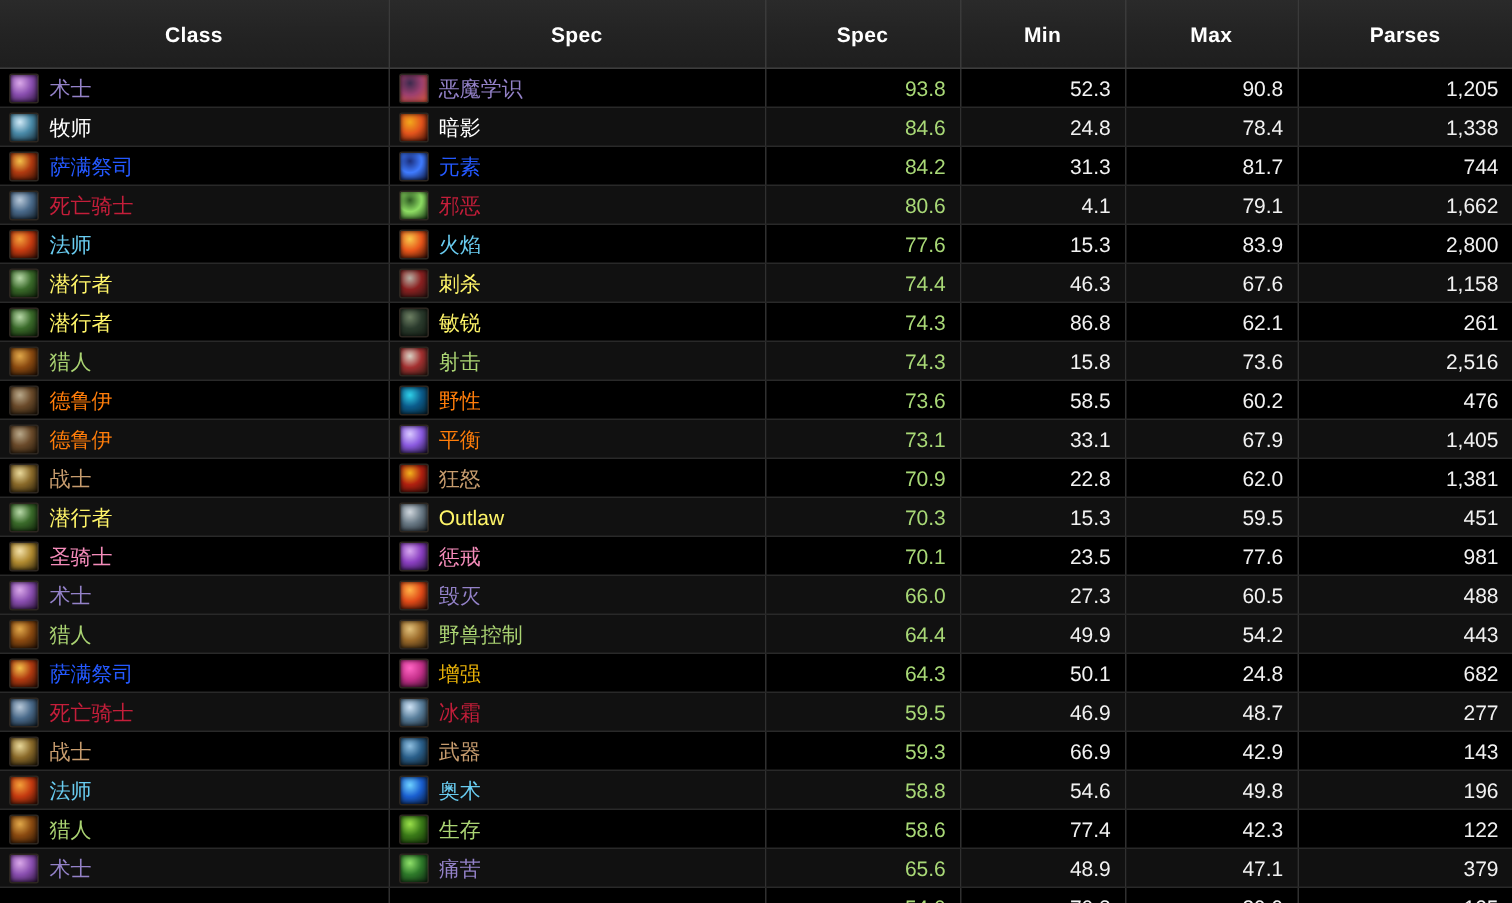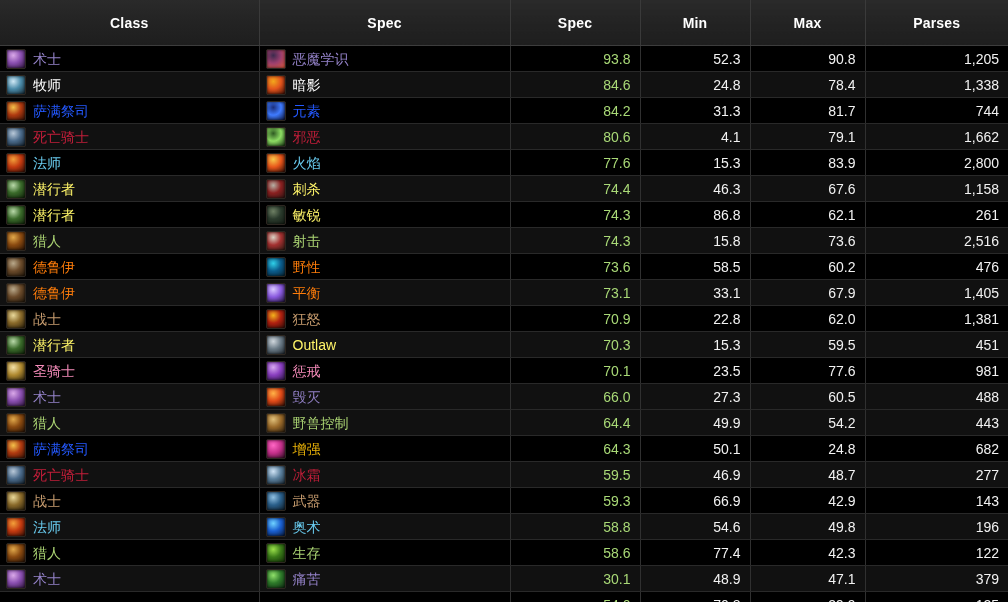--- a/index.html
+++ b/index.html
@@ -452,21 +452,21 @@
             <span class="ico" style="background-image:radial-gradient(circle at 35% 30%, #d9a8e8 0%, #8a4fb0 45%, #2a1238 100%);"></span>
             <span class="nm" style="color:#9482C9">术士</span>
           </div>
         </td>
         <td class="namecell">
           <div class="nameinner">
             <span class="ico" style="background-image:radial-gradient(circle at 35% 30%, #8fe06a 0%, #2e7a2a 45%, #0c2410 100%);"></span>
             <span class="nm" style="color:#9482C9">痛苦</span>
           </div>
         </td>
-        <td class="num score">30.1</td>
+        <td class="num score">65.6</td>
         <td class="num min">48.9</td>
         <td class="num max">47.1</td>
         <td class="num parses">379</td>
       </tr>
       <tr class="odd">
         <td class="namecell"></td>
         <td class="namecell"></td>
         <td class="num score">54.0</td>
         <td class="num min">70.8</td>
         <td class="num max">39.9</td>

